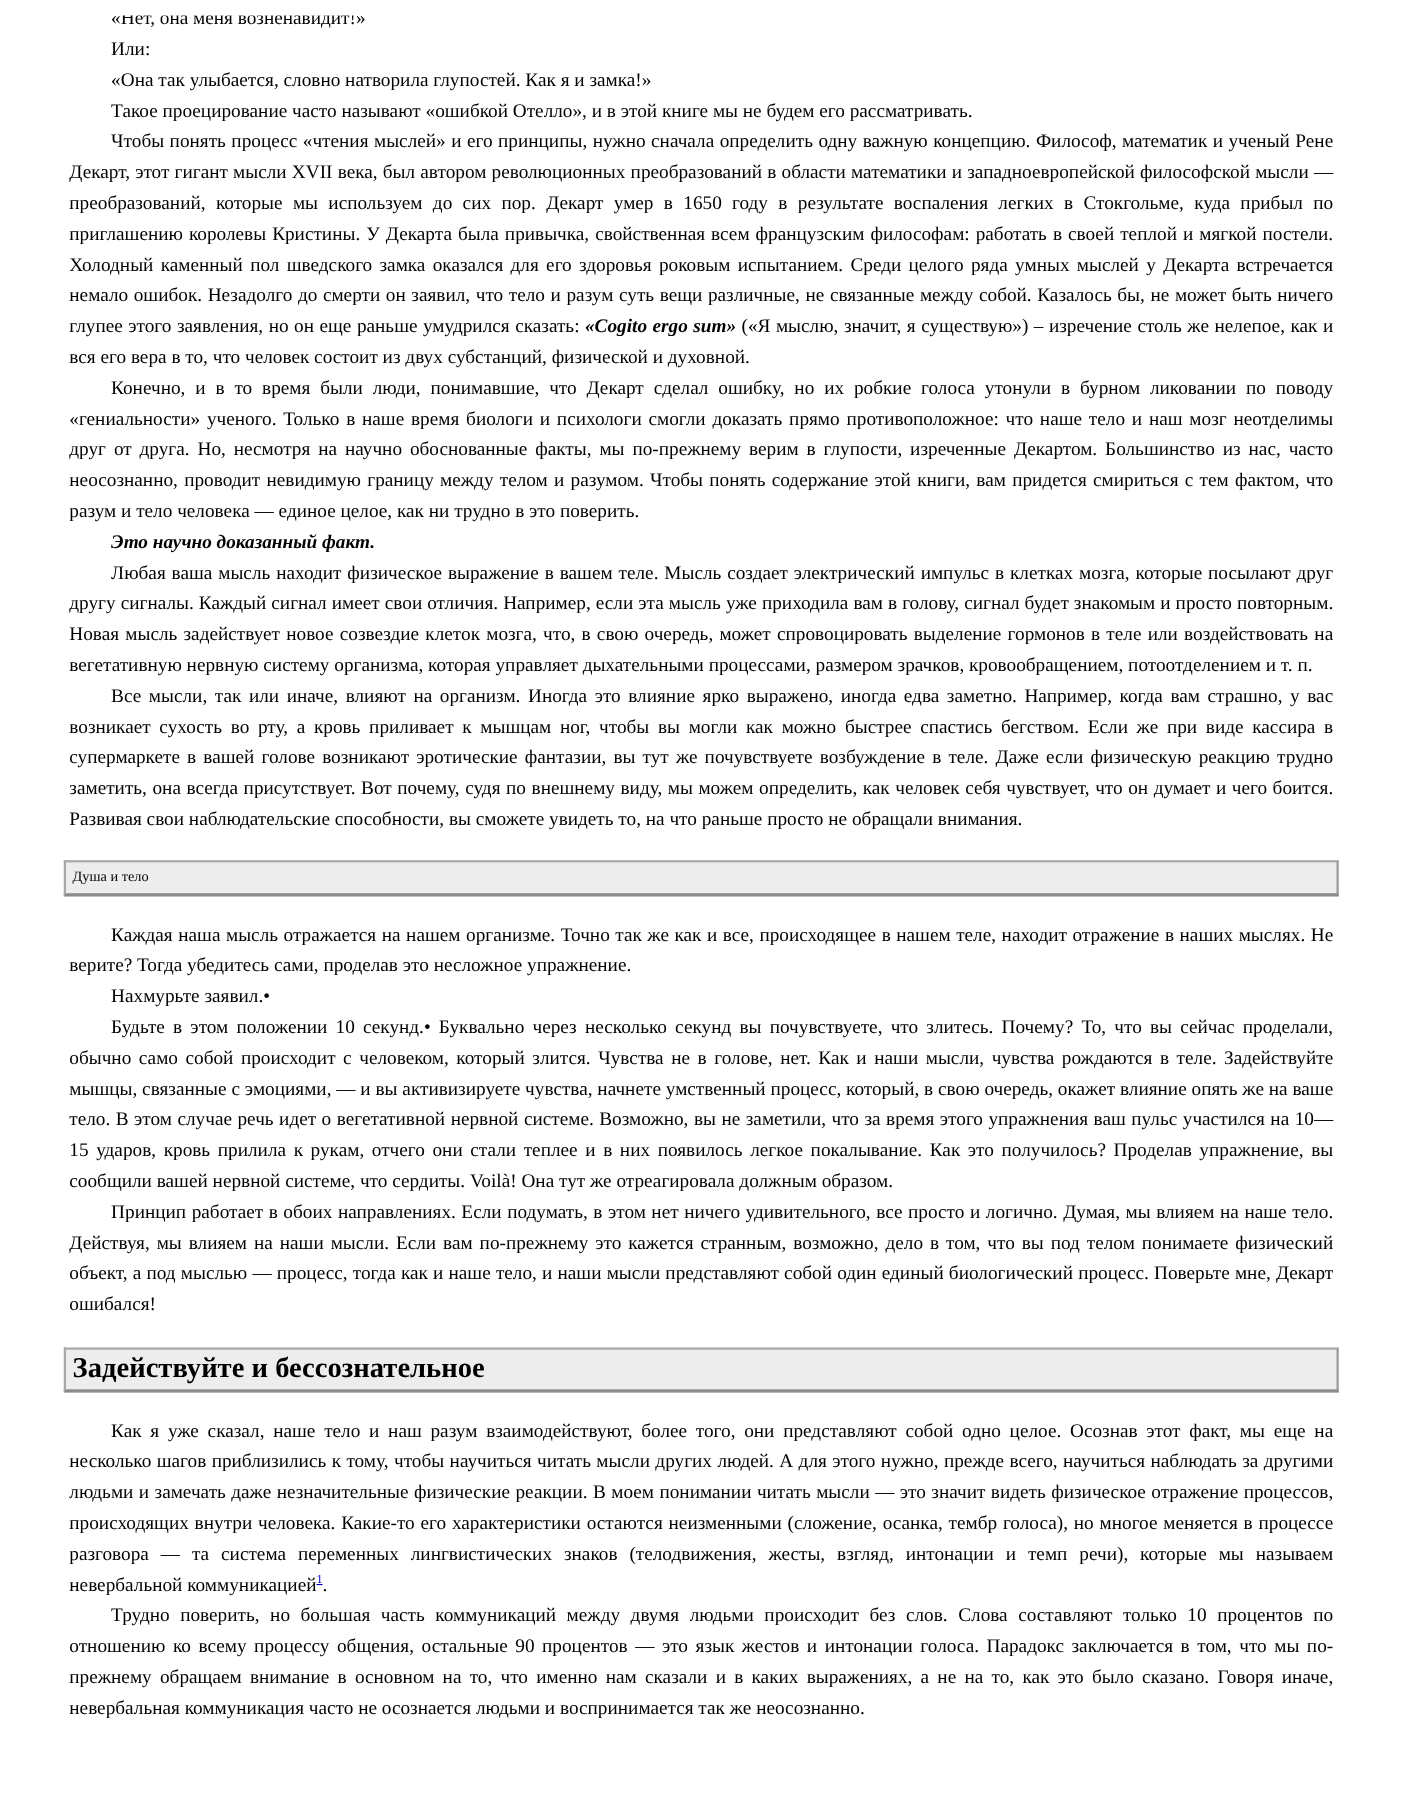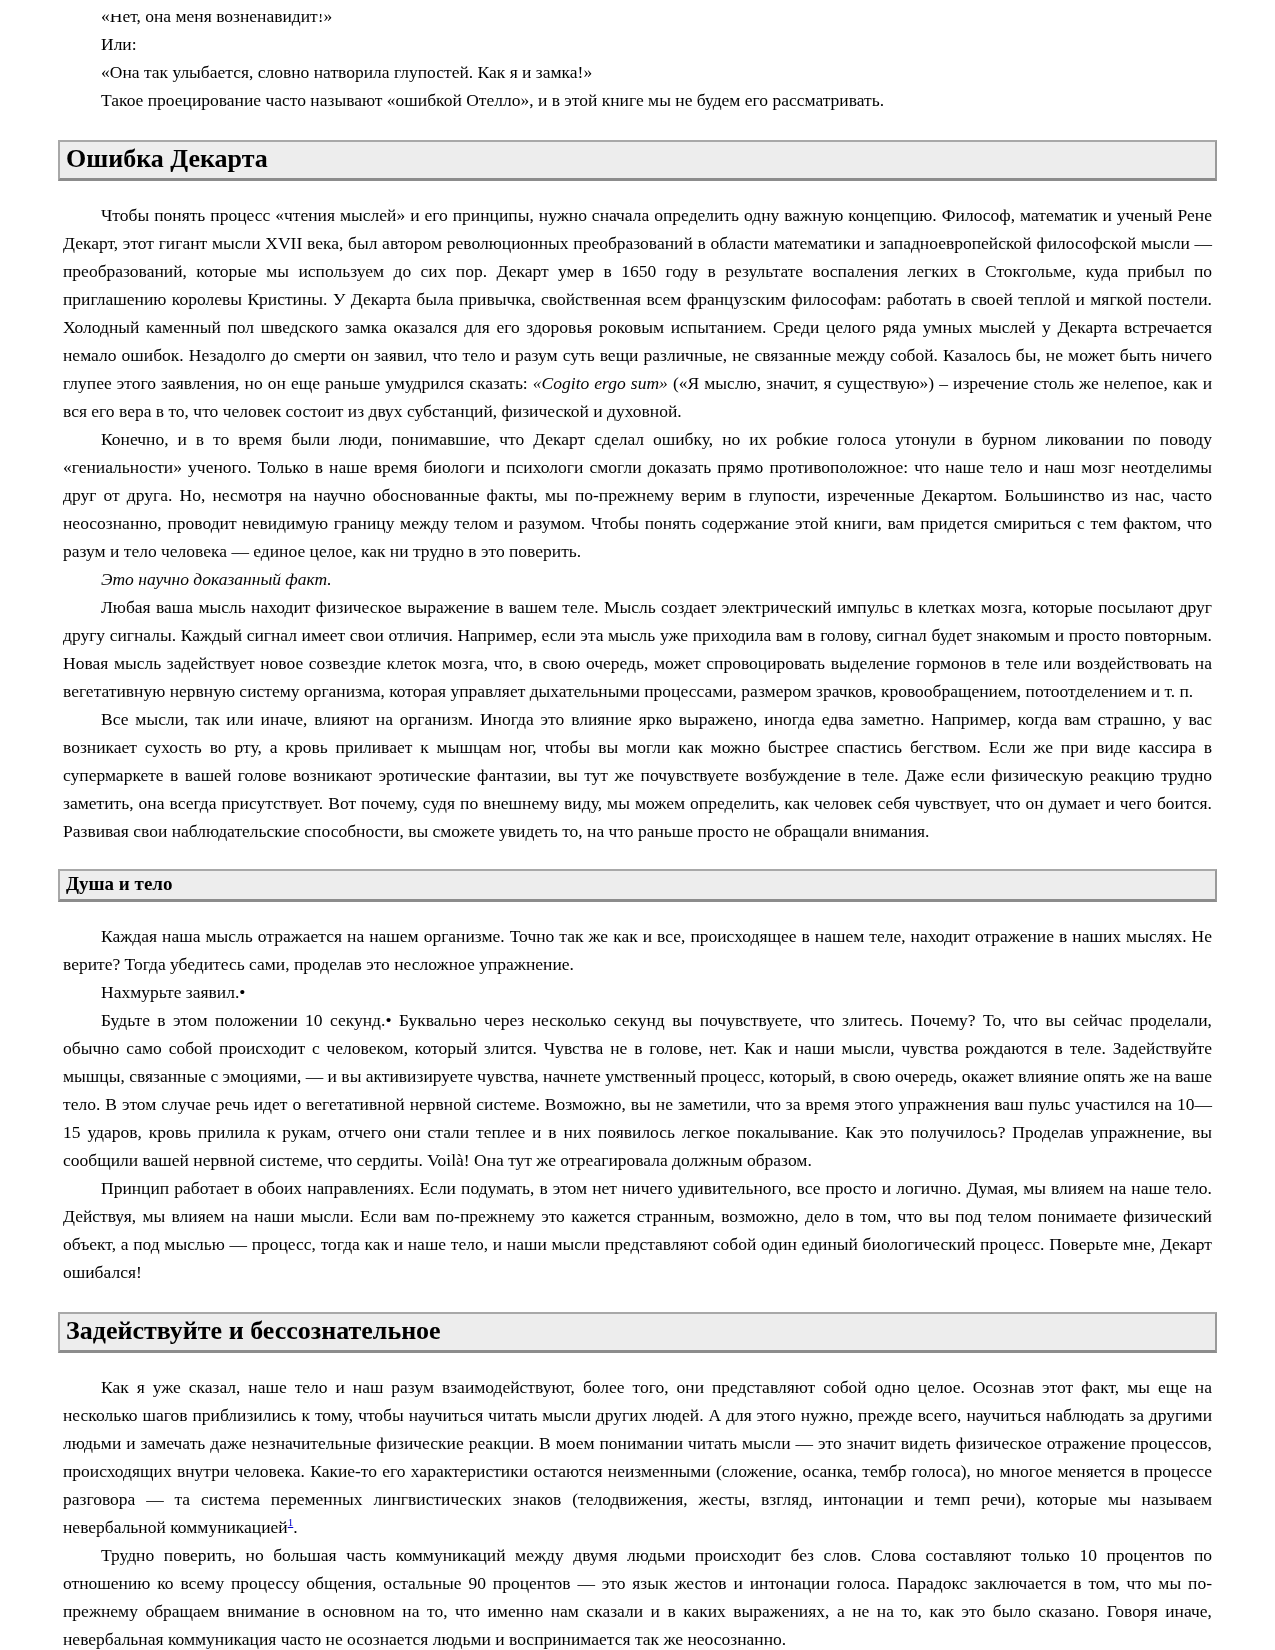--- a/index.html
+++ b/index.html
@@ -27,40 +27,40 @@
     text-indent: 38px;
   }
   p.no-justify { text-align: left; }
   .clipped-line {
     height: 16px;
     overflow: hidden;
     display: flex;
     align-items: flex-start;
   }
   .clipped-line p { align-self: flex-end; }
-  .italic { font-style: italic; }
+  .italic { font-style: italic; font-weight: bold; }
   .heading-box {
     background: #ededed;
     border-top: 2px solid #a8a8a8;
     border-left: 2px solid #a8a8a8;
     border-right: 2px solid #9a9a9a;
     border-bottom: 3px solid #8c8c8c;
     padding: 1px 6px 3px 6px;
     margin: 24px 0 20px 0;
   }
   h1.heading-box {
     font-size: 26px;
     line-height: 32px;
     font-weight: bold;
     margin-top: 26px;
   }
   h2.heading-box {
-    font-size: 19px;
+    font-size: 13px;
     line-height: 24px;
-    font-weight: bold;
+    font-weight: normal;
   }
   a.footnote-link {
     color: #0000cc;
     text-decoration: underline;
   }
   sup.fn {
     font-size: 11px;
     line-height: 0;
     vertical-align: super;
   }
@@ -70,21 +70,20 @@
 
 <div class="page">
 
   <div class="clipped-line">
     <p class="body-text">«Нет, она меня возненавидит!»</p>
   </div>
   <p class="body-text no-justify">Или:</p>
   <p class="body-text no-justify">«Она так улыбается, словно натворила глупостей. Как я и замка!»</p>
   <p class="body-text no-justify">Такое проецирование часто называют «ошибкой Отелло», и в этой книге мы не будем его рассматривать.</p>
 
-  <h1 class="heading-box">Ошибка Декарта</h1>
 
   <p class="body-text"><span>Чтобы понять процесс «чтения мыслей» и его принципы, нужно сначала определить одну важную концепцию. Философ, математик и ученый Рене Декарт, этот гигант мысли XVII века, был автором революционных преобразований в области математики и западноевропейской философской мысли — преобразований, которые мы используем до сих пор. Декарт умер в 1650 году в результате воспаления легких в Стокгольме, куда прибыл по приглашению королевы Кристины. У Декарта была привычка, свойственная всем французским философам: работать в своей теплой и мягкой постели. Холодный каменный пол шведского замка оказался для его здоровья роковым испытанием. Среди целого ряда умных мыслей у Декарта встречается немало ошибок. Незадолго до смерти он заявил, что тело и разум суть вещи различные, не связанные между собой. Казалось бы, не может быть ничего глупее этого заявления, но он еще раньше умудрился сказать: </span><span class="italic">«Cogito ergo sum»</span><span> («Я мыслю, значит, я существую») – изречение столь же нелепое, как и вся его вера в то, что человек состоит из двух субстанций, физической и духовной.</span></p>
   <p class="body-text">Конечно, и в то время были люди, понимавшие, что Декарт сделал ошибку, но их робкие голоса утонули в бурном ликовании по поводу «гениальности» ученого. Только в наше время биологи и психологи смогли доказать прямо противоположное: что наше тело и наш мозг неотделимы друг от друга. Но, несмотря на научно обоснованные факты, мы по-прежнему верим в глупости, изреченные Декартом. Большинство из нас, часто неосознанно, проводит невидимую границу между телом и разумом. Чтобы понять содержание этой книги, вам придется смириться с тем фактом, что разум и тело человека — единое целое, как ни трудно в это поверить.</p>
   <p class="body-text italic">Это научно доказанный факт.</p>
   <p class="body-text">Любая ваша мысль находит физическое выражение в вашем теле. Мысль создает электрический импульс в клетках мозга, которые посылают друг другу сигналы. Каждый сигнал имеет свои отличия. Например, если эта мысль уже приходила вам в голову, сигнал будет знакомым и просто повторным. Новая мысль задействует новое созвездие клеток мозга, что, в свою очередь, может спровоцировать выделение гормонов в теле или воздействовать на вегетативную нервную систему организма, которая управляет дыхательными процессами, размером зрачков, кровообращением, потоотделением и т. п.</p>
   <p class="body-text">Все мысли, так или иначе, влияют на организм. Иногда это влияние ярко выражено, иногда едва заметно. Например, когда вам страшно, у вас возникает сухость во рту, а кровь приливает к мышцам ног, чтобы вы могли как можно быстрее спастись бегством. Если же при виде кассира в супермаркете в вашей голове возникают эротические фантазии, вы тут же почувствуете возбуждение в теле. Даже если физическую реакцию трудно заметить, она всегда присутствует. Вот почему, судя по внешнему виду, мы можем определить, как человек себя чувствует, что он думает и чего боится. Развивая свои наблюдательские способности, вы сможете увидеть то, на что раньше просто не обращали внимания.</p>
 
   <h2 class="heading-box">Душа и тело</h2>
 
   <p class="body-text">Каждая наша мысль отражается на нашем организме. Точно так же как и все, происходящее в нашем теле, находит отражение в наших мыслях. Не верите? Тогда убедитесь сами, проделав это несложное упражнение.</p>

